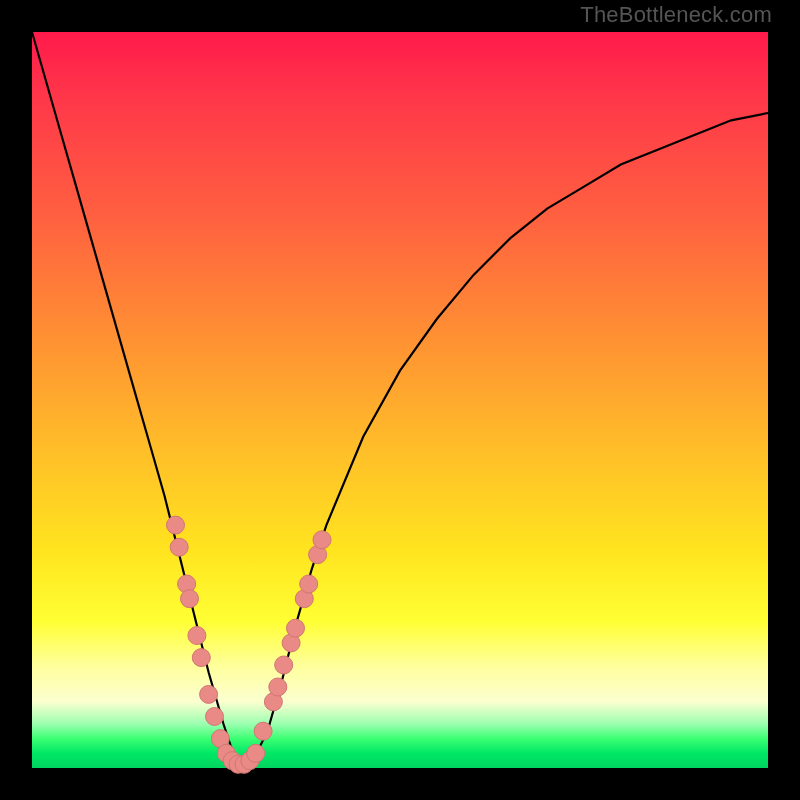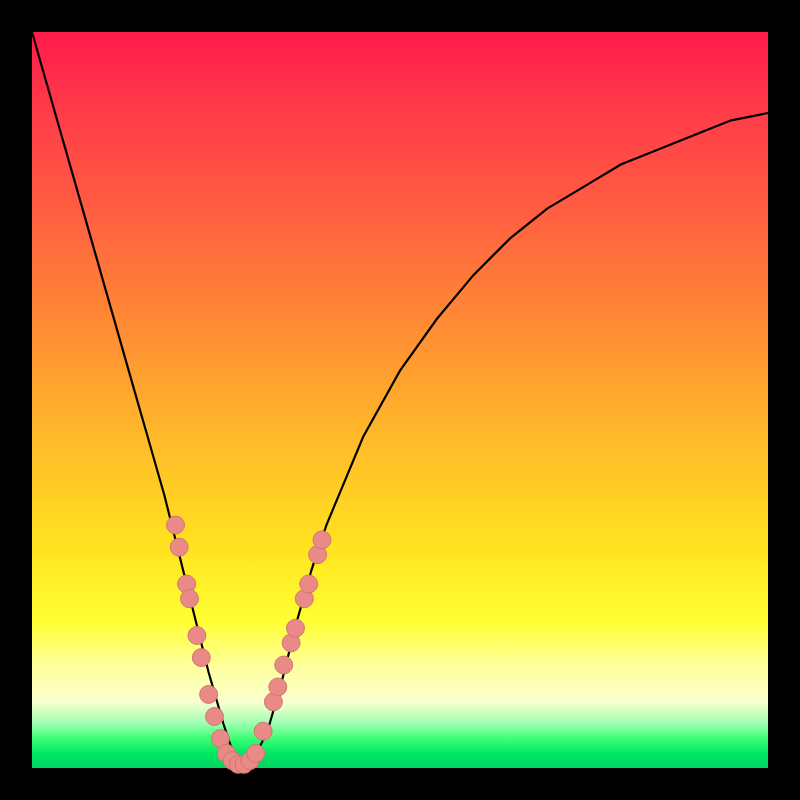--- a/index.html
+++ b/index.html
@@ -59,20 +59,21 @@
     left: 0;
     width: 736px;
     height: 736px;
     overflow: visible;
   }
 </style>
 </head>
 <body>
 
 <div class="frame">
+  <div class="watermark">TheBottleneck.com</div>
   <div class="plot-area">
     <svg class="curve" viewBox="0 0 736 736">
       <path id="curve-path" fill="none" stroke="#000000" stroke-width="2.2" d="M0.0 0.0 L14.7 51.5 L29.4 103.0 L44.2 154.6 L58.9 206.1 L73.6 257.6 L88.3 309.1 L103.0 360.6 L117.8 412.2 L132.5 463.7 L147.2 522.6 L161.9 581.4 L176.6 640.3 L191.4 691.8 L198.7 713.9 L206.1 728.6 L213.4 732.3 L220.8 728.6 L235.5 699.2 L250.2 647.7 L265.0 588.8 L279.7 537.3 L294.4 493.1 L331.2 404.8 L368.0 338.6 L404.8 287.0 L441.6 242.9 L478.4 206.1 L515.2 176.6 L552.0 154.6 L588.8 132.5 L625.6 117.8 L662.4 103.0 L699.2 88.3 L736.0 81.0"></path>
       <g id="markers">
           <circle cx="143.5" cy="493.1" r="9" fill="#e98a86" stroke="#d07672" stroke-width="1"></circle>
           <circle cx="147.2" cy="515.2" r="9" fill="#e98a86" stroke="#d07672" stroke-width="1"></circle>
           <circle cx="154.6" cy="552.0" r="9" fill="#e98a86" stroke="#d07672" stroke-width="1"></circle>
           <circle cx="157.5" cy="566.7" r="9" fill="#e98a86" stroke="#d07672" stroke-width="1"></circle>
           <circle cx="164.9" cy="603.5" r="9" fill="#e98a86" stroke="#d07672" stroke-width="1"></circle>
           <circle cx="169.3" cy="625.6" r="9" fill="#e98a86" stroke="#d07672" stroke-width="1"></circle>

